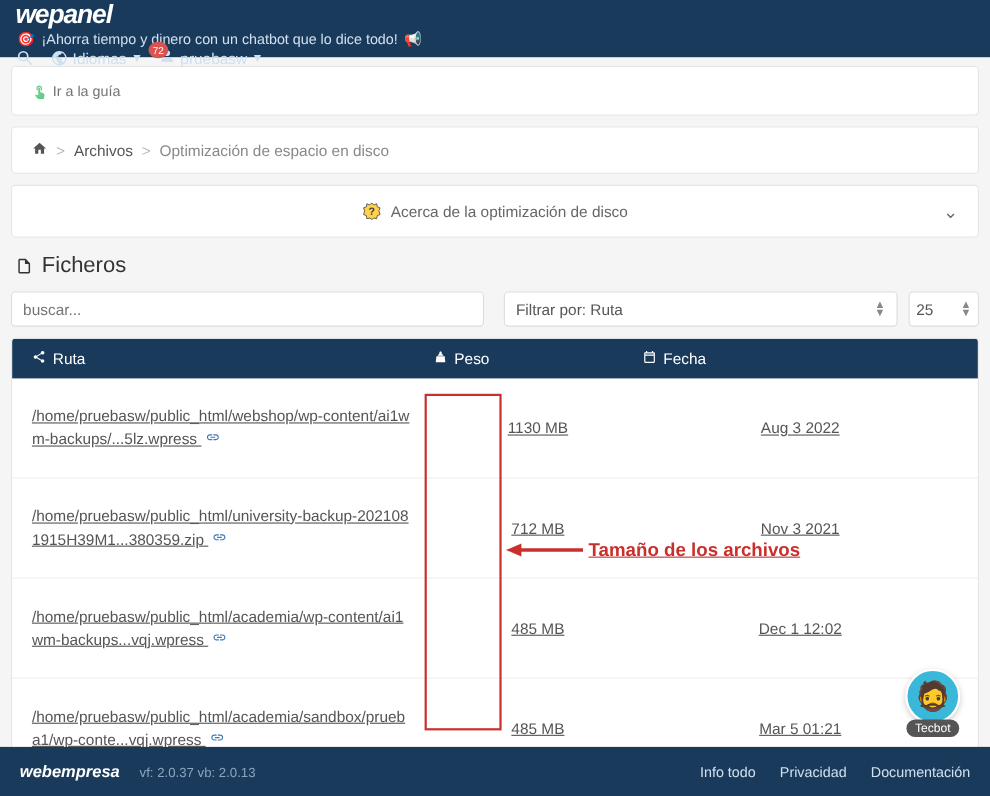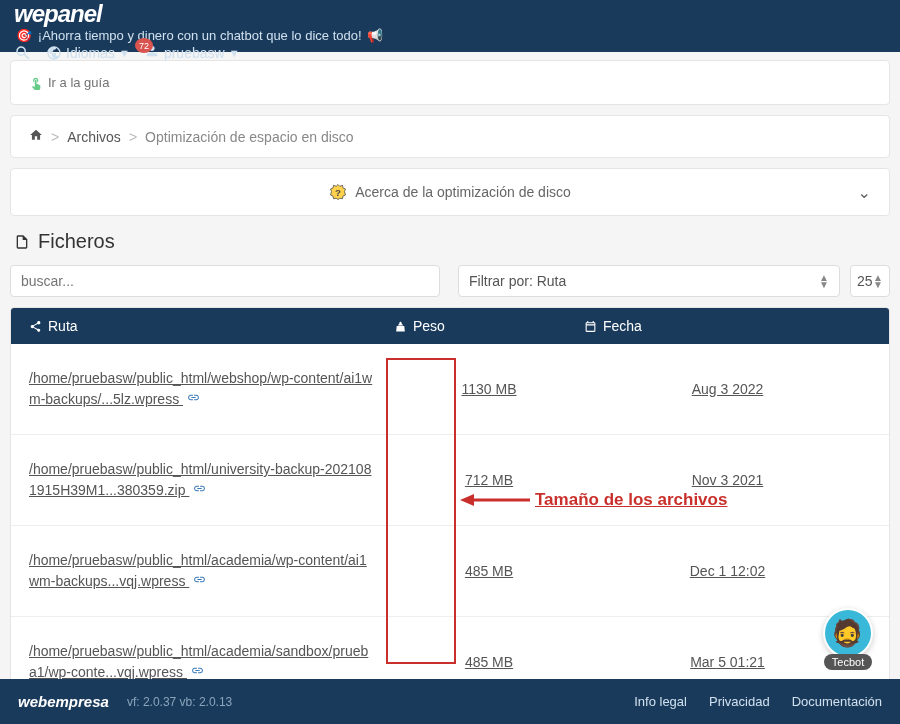--- a/index.html
+++ b/index.html
@@ -30,26 +30,26 @@
 .accordion { display: flex; align-items: center; justify-content: center; padding: 14px 18px; position: relative; cursor: pointer; }
 .accordion-title { color: #666; font-size: 14px; display: flex; align-items: center; gap: 8px; }
 .accordion-chev { position: absolute; right: 18px; top: 14px; color: #666; }
 
 .section-title { display: flex; align-items: center; gap: 8px; font-size: 20px; color: #333; padding: 4px 4px 12px 4px; }
 .controls { display: flex; gap: 18px; margin-bottom: 10px; }
 .search-box { flex: 1; max-width: 430px; }
 .search-box input { width: 100%; padding: 7px 10px; border: 1px solid #ddd; border-radius: 4px; font-size: 14px; color: #777; }
 .filter-box { flex: 1; display: flex; gap: 10px; align-items: center; }
 .filter-select { flex: 1; padding: 7px 10px; border: 1px solid #ddd; border-radius: 4px; background: #fff; font-size: 14px; color: #555; display: flex; justify-content: space-between; align-items: center; cursor: pointer; }
-.pagesize { width: 40px; padding: 7px 6px; border: 1px solid #ddd; border-radius: 4px; background: #fff; font-size: 14px; color: #555; display: flex; justify-content: space-between; align-items: center; cursor: pointer; }
+.pagesize { width: 64px; padding: 7px 6px; border: 1px solid #ddd; border-radius: 4px; background: #fff; font-size: 14px; color: #555; display: flex; justify-content: space-between; align-items: center; cursor: pointer; }
 .sort-caret { font-size: 10px; line-height: 7px; color: #888; }
 
 .table-wrap { background: #fff; border: 1px solid #e5e5e5; border-radius: 4px; overflow: hidden; }
 .thead { background: #1a3a5c; color: #fff; display: flex; padding: 10px 18px; font-size: 14px; }
-.thead .col { display: flex; align-items: center; gap: 6px; }
+.thead .col { display: flex; gap: 6px; }
 .col-path { flex: 0 0 365px; }
 .col-weight { flex: 0 0 190px; }
 .col-date { flex: 1; }
 
 .trow { display: flex; align-items: center; padding: 24px 18px; border-bottom: 1px solid #eee; font-size: 14px; color: #555; text-decoration: underline; }
 .trow:last-child { border-bottom: none; }
 .path-cell { flex: 0 0 365px; word-break: break-all; line-height: 1.5; padding-right: 20px; }
 .weight-cell { flex: 0 0 190px; text-align: center; }
 .date-cell { flex: 1; text-align: center; }
 .link-ic { color: #3a7ab8; margin-left: 4px; cursor: pointer; }
@@ -229,17 +229,17 @@
 
 <div class="avatar-bot">
   <div class="avatar-circle">🧔</div>
   <div class="avatar-label">Tecbot</div>
 </div>
 
 <div class="footer">
   <div class="foot-brand">webempresa</div>
   <div class="foot-ver">vf: 2.0.37 vb: 2.0.13</div>
   <div class="foot-links">
-    <span>Info legal</span>
+    <span>Info todo</span>
     <span>Privacidad</span>
     <span>Documentación</span>
   </div>
 </div>
 
 </body></html>

